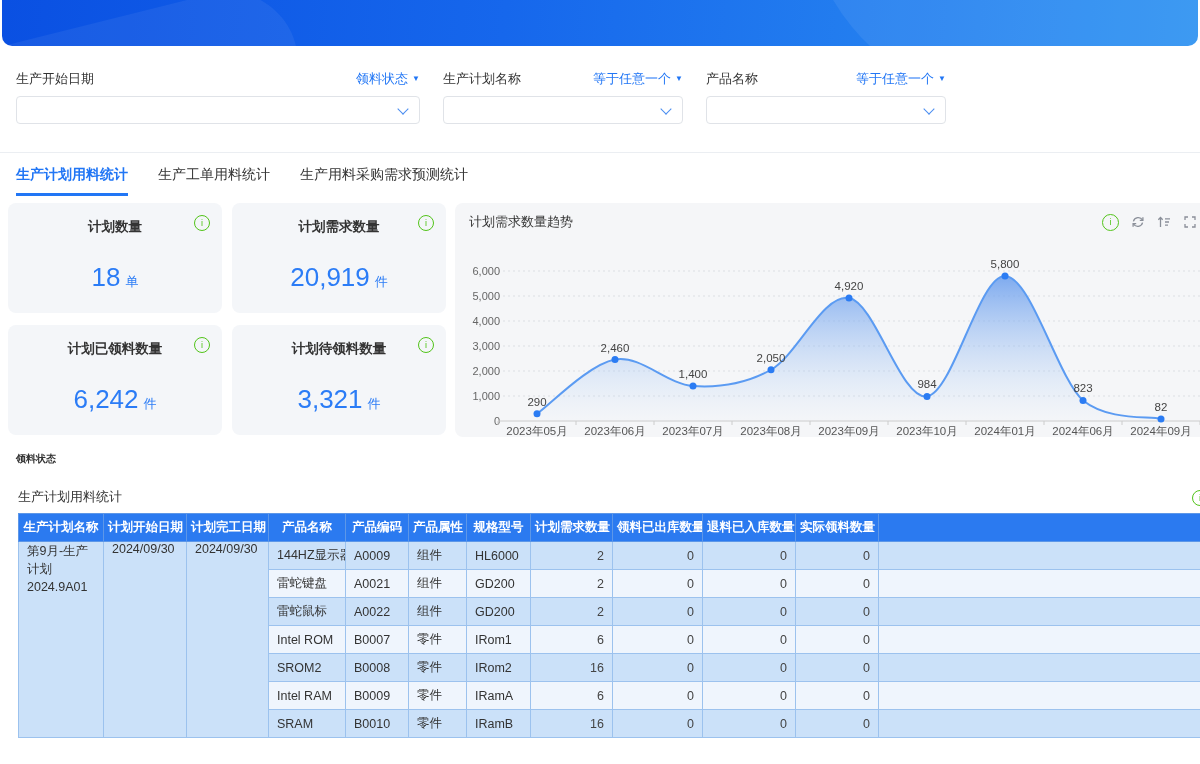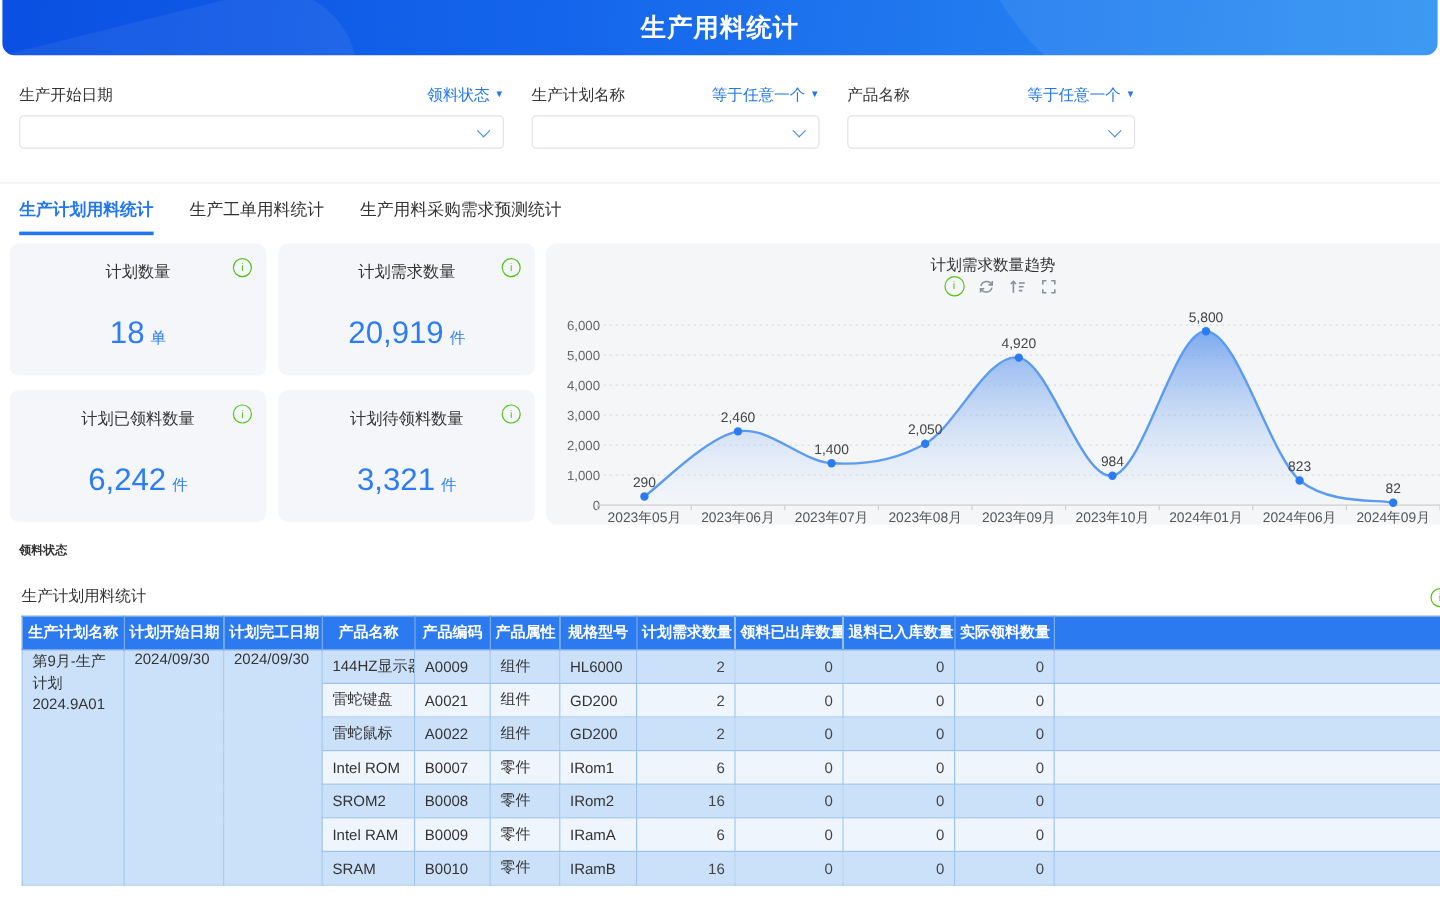--- a/index.html
+++ b/index.html
@@ -40,35 +40,35 @@
   .tabs{display:flex;gap:30px;padding:13px 16px 0 16px;}
   .tab{font-size:14px;color:#333;padding-bottom:9px;cursor:pointer;border-bottom:3px solid transparent;}
   .tab.active{color:#2176f5;font-weight:bold;border-bottom-color:#2176f5;}
   
   .dash{display:flex;padding:7px 0 0 8px;}
   .cards{display:grid;grid-template-columns:214px 214px;grid-template-rows:110px 110px;gap:12px 10px;}
   .card{
     background:#f4f6f9;border-radius:8px;position:relative;
     display:flex;flex-direction:column;align-items:center;
   }
-  .card-label{margin-top:15px;font-size:13.5px;color:#333;font-weight:400;}
+  .card-label{margin-top:15px;font-size:13.5px;color:#333;font-weight:700;}
   .card-value{margin-top:26px;color:#2b7cf6;font-size:26px;font-weight:500;display:flex;align-items:baseline;gap:5px;}
   .card-value .unit{font-size:13px;font-weight:normal;}
   .info-icon{
     display:inline-flex;align-items:center;justify-content:center;
     width:14px;height:14px;border:1.3px solid #52c41a;border-radius:50%;
     color:#52c41a;font-size:9px;font-style:normal;line-height:1;flex:none;
   }
   .card .info-icon{position:absolute;top:12px;right:12px;}
   
   .chart-panel{
     margin-left:9px;width:745px;height:234px;background:#f5f6f8;border-radius:8px 0 0 8px;
     position:relative;overflow:hidden;flex:none;
   }
-  .chart-head{display:flex;align-items:center;justify-content:space-between;padding:9px 14px 0 14px;height:20px;flex-direction:column;}
+  .chart-head{display:flex;align-items:center;justify-content:space-between;padding:9px 14px 0 14px;height:20px;}
   .chart-title{font-size:13px;color:#333;}
   .chart-tools{display:flex;align-items:center;gap:11px;position:relative;right:-2px;}
   .tool{width:15px;height:15px;display:inline-flex;align-items:center;justify-content:center;cursor:pointer;}
   .tool svg{display:block;}
   .tool.cut{margin-right:-9px;}
   #trend-chart{position:absolute;left:0;top:28px;}
   svg text{font-family:"Liberation Sans","DejaVu Sans",sans-serif;}
   
   .status-sec{padding:15px 16px 0 16px;}
   .status-label{font-size:10px;font-weight:bold;color:#333;}
@@ -96,21 +96,20 @@
   tr.blue td{background:#cbe1f9;}
   tr.light td{background:#eff5fd;}
   td.plan-cell{background:#cbe1f9 !important;vertical-align:top;padding-top:6px;}
 </style>
 </head>
 <body>
 
 <header class="banner">
   <div class="swoosh s1"></div>
   <div class="swoosh s2"></div>
-  <h1>生产用料统计</h1>
 </header>
 
 <section class="filters">
   <div class="filter wide">
     <div class="filter-head">
       <span class="f-label">生产开始日期</span>
       <a class="f-op">
         <span>领料状态</span>
           <span class="caret">▼</span>
       </a>

